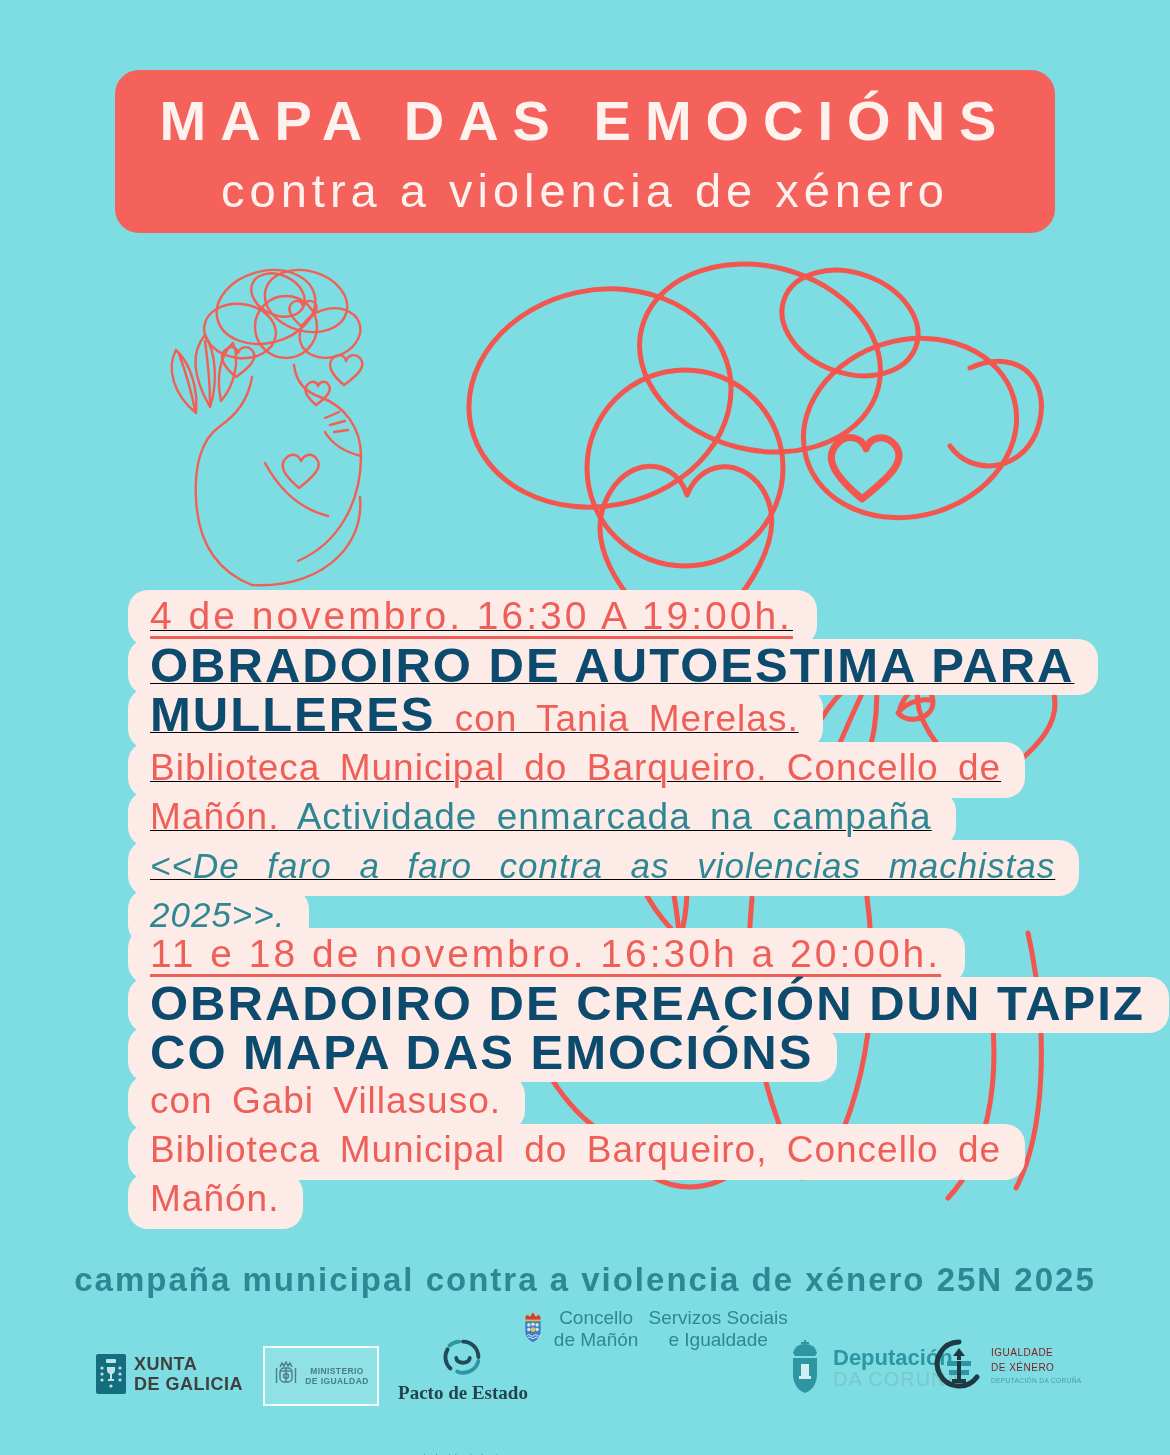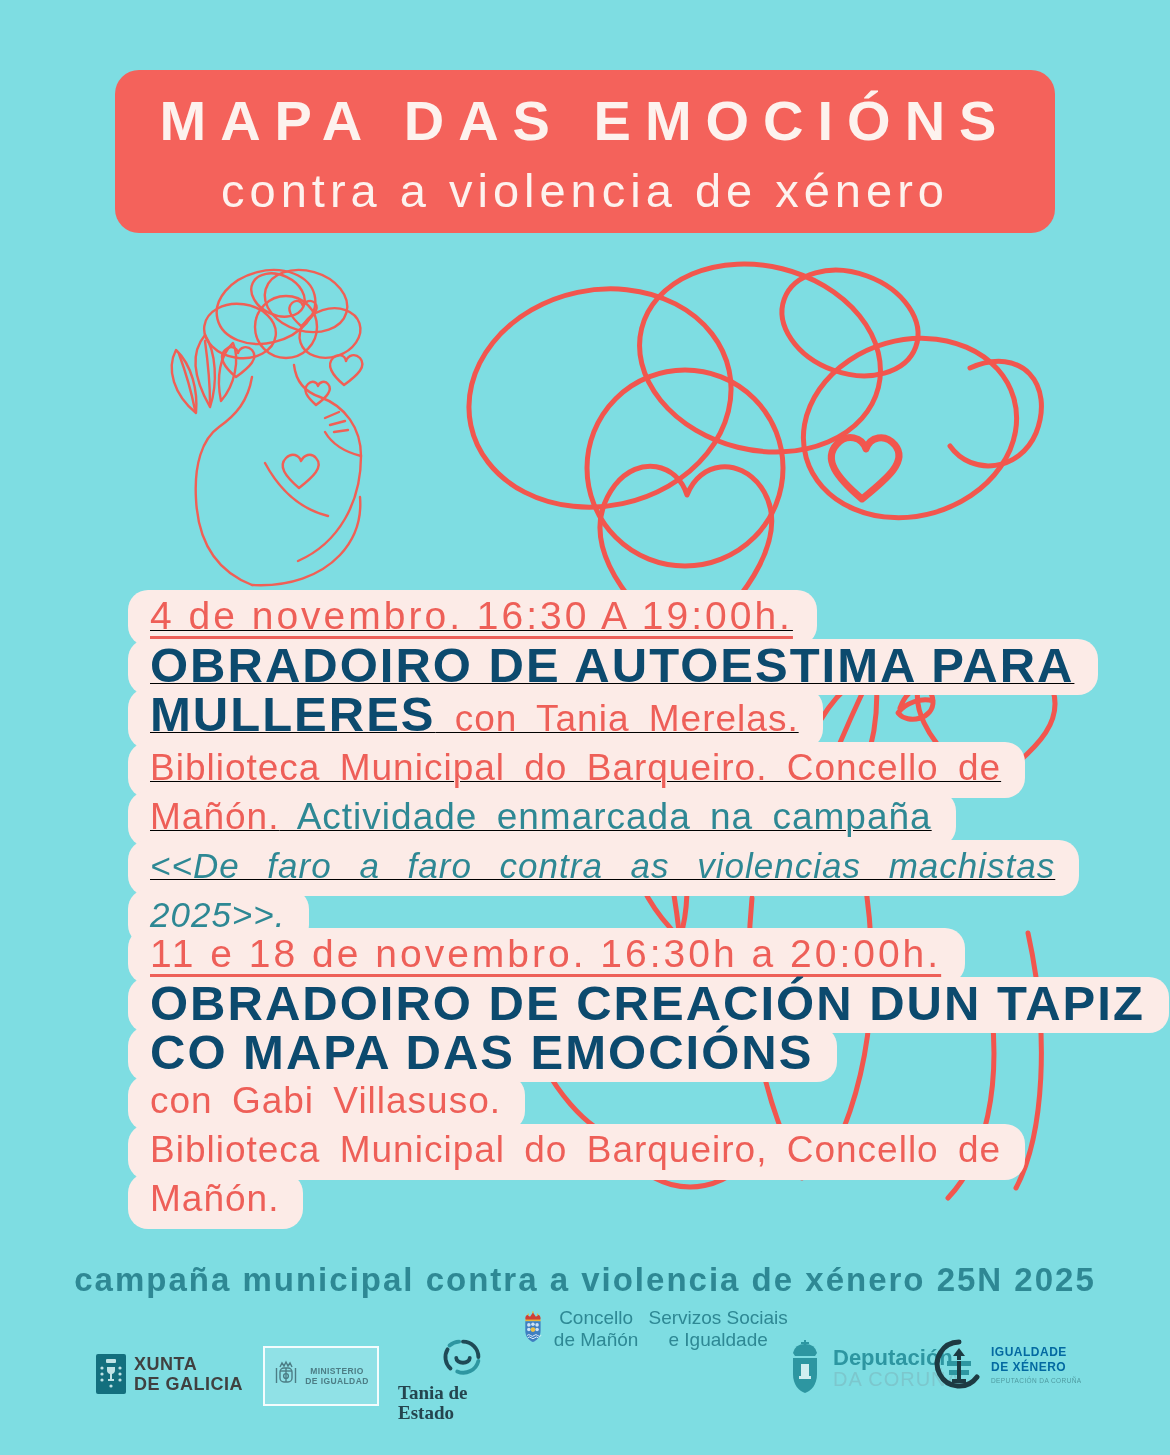--- a/index.html
+++ b/index.html
@@ -62,21 +62,21 @@
   .ministerio-text{color:#4c7d85;font-size:8.5px;line-height:10px;letter-spacing:0.4px;font-weight:700;align-items:center;}
   .logo-pacto{left:398px;top:1332px;width:130px;flex-direction:column;gap:1px;}
   .pacto-title{font-family:"Liberation Serif",serif;font-weight:700;font-size:19px;color:#24454f;line-height:20px;}
   .pacto-sub{font-size:7.5px;color:#437c84;letter-spacing:0.3px;margin-top:48px;}
   .logo-concello{left:520px;top:1298px;width:270px;flex-direction:row;gap:2px;}
   .concello-text{color:#2e8894;font-size:19px;line-height:22px;text-align:center;}
   .logo-deputacion{left:785px;top:1340px;gap:8px;}
   .dep-line1{color:#2d96a1;font-weight:700;font-size:22px;line-height:23px;}
   .dep-line2{color:#7cc7cd;font-size:20px;line-height:21px;letter-spacing:1px;}
   .logo-igualdade{left:933px;top:1338px;gap:6px;}
-  .ig-line{color:#0369a1;font-weight:700;font-size:12px;line-height:15px;letter-spacing:0.5px;}
+  .ig-line{color:#7f1d1d;font-weight:400;font-size:10px;line-height:15px;letter-spacing:0.5px;}
   .ig-sub{color:#4e9aa0;font-size:6.5px;letter-spacing:0.4px;margin-top:2px;}
   .logo-col{display:flex;flex-direction:column;justify-content:center;}
 </style>
 </head>
 <body>
 
 <div class="poster">
 
   <div class="header-block">
     <div class="header-title">MAPA DAS EMOCIÓNS</div>
@@ -229,21 +229,21 @@
   <div class="logo logo-pacto">
     <svg width="52" height="50" viewBox="0 0 52 52">
       <g fill="none" stroke-width="4" stroke-linecap="round">
         <path d="M26 10 a16 16 0 0 1 16 16" stroke="#1f4a56"></path>
         <path d="M42 30 a16 16 0 0 1 -22 11" stroke="#2d96a1"></path>
         <path d="M13 38 a16 16 0 0 1 -3 -20" stroke="#1f4a56"></path>
         <path d="M12 14 a16 16 0 0 1 10 -4" stroke="#2d96a1"></path>
         <path d="M19 27 a7 5 0 0 0 14 0" stroke="#1f4a56"></path>
       </g>
     </svg>
-    <span class="pacto-title">Tania de Estado</span>
+    <span class="pacto-title">Pacto de Estado</span>
     <span class="pacto-sub">contra la violencia de género</span>
   </div>
 
   <div class="logo logo-concello">
     <svg width="44" height="62" viewBox="0 0 44 62">
       <path d="M9 13 c0 -4 3 -7 5 -5 l3 2 5 -7 5 7 3 -2 c2 -2 5 1 5 5 l-1 3 h-24 z" fill="#cf4036"></path>
       <circle cx="14" cy="6" r="1.5" fill="#e9b63e"></circle>
         <circle cx="22" cy="2.5" r="1.5" fill="#e9b63e"></circle>
         <circle cx="30" cy="6" r="1.5" fill="#e9b63e"></circle>
       <rect x="9" y="15" width="26" height="3" fill="#e9b63e"></rect>

